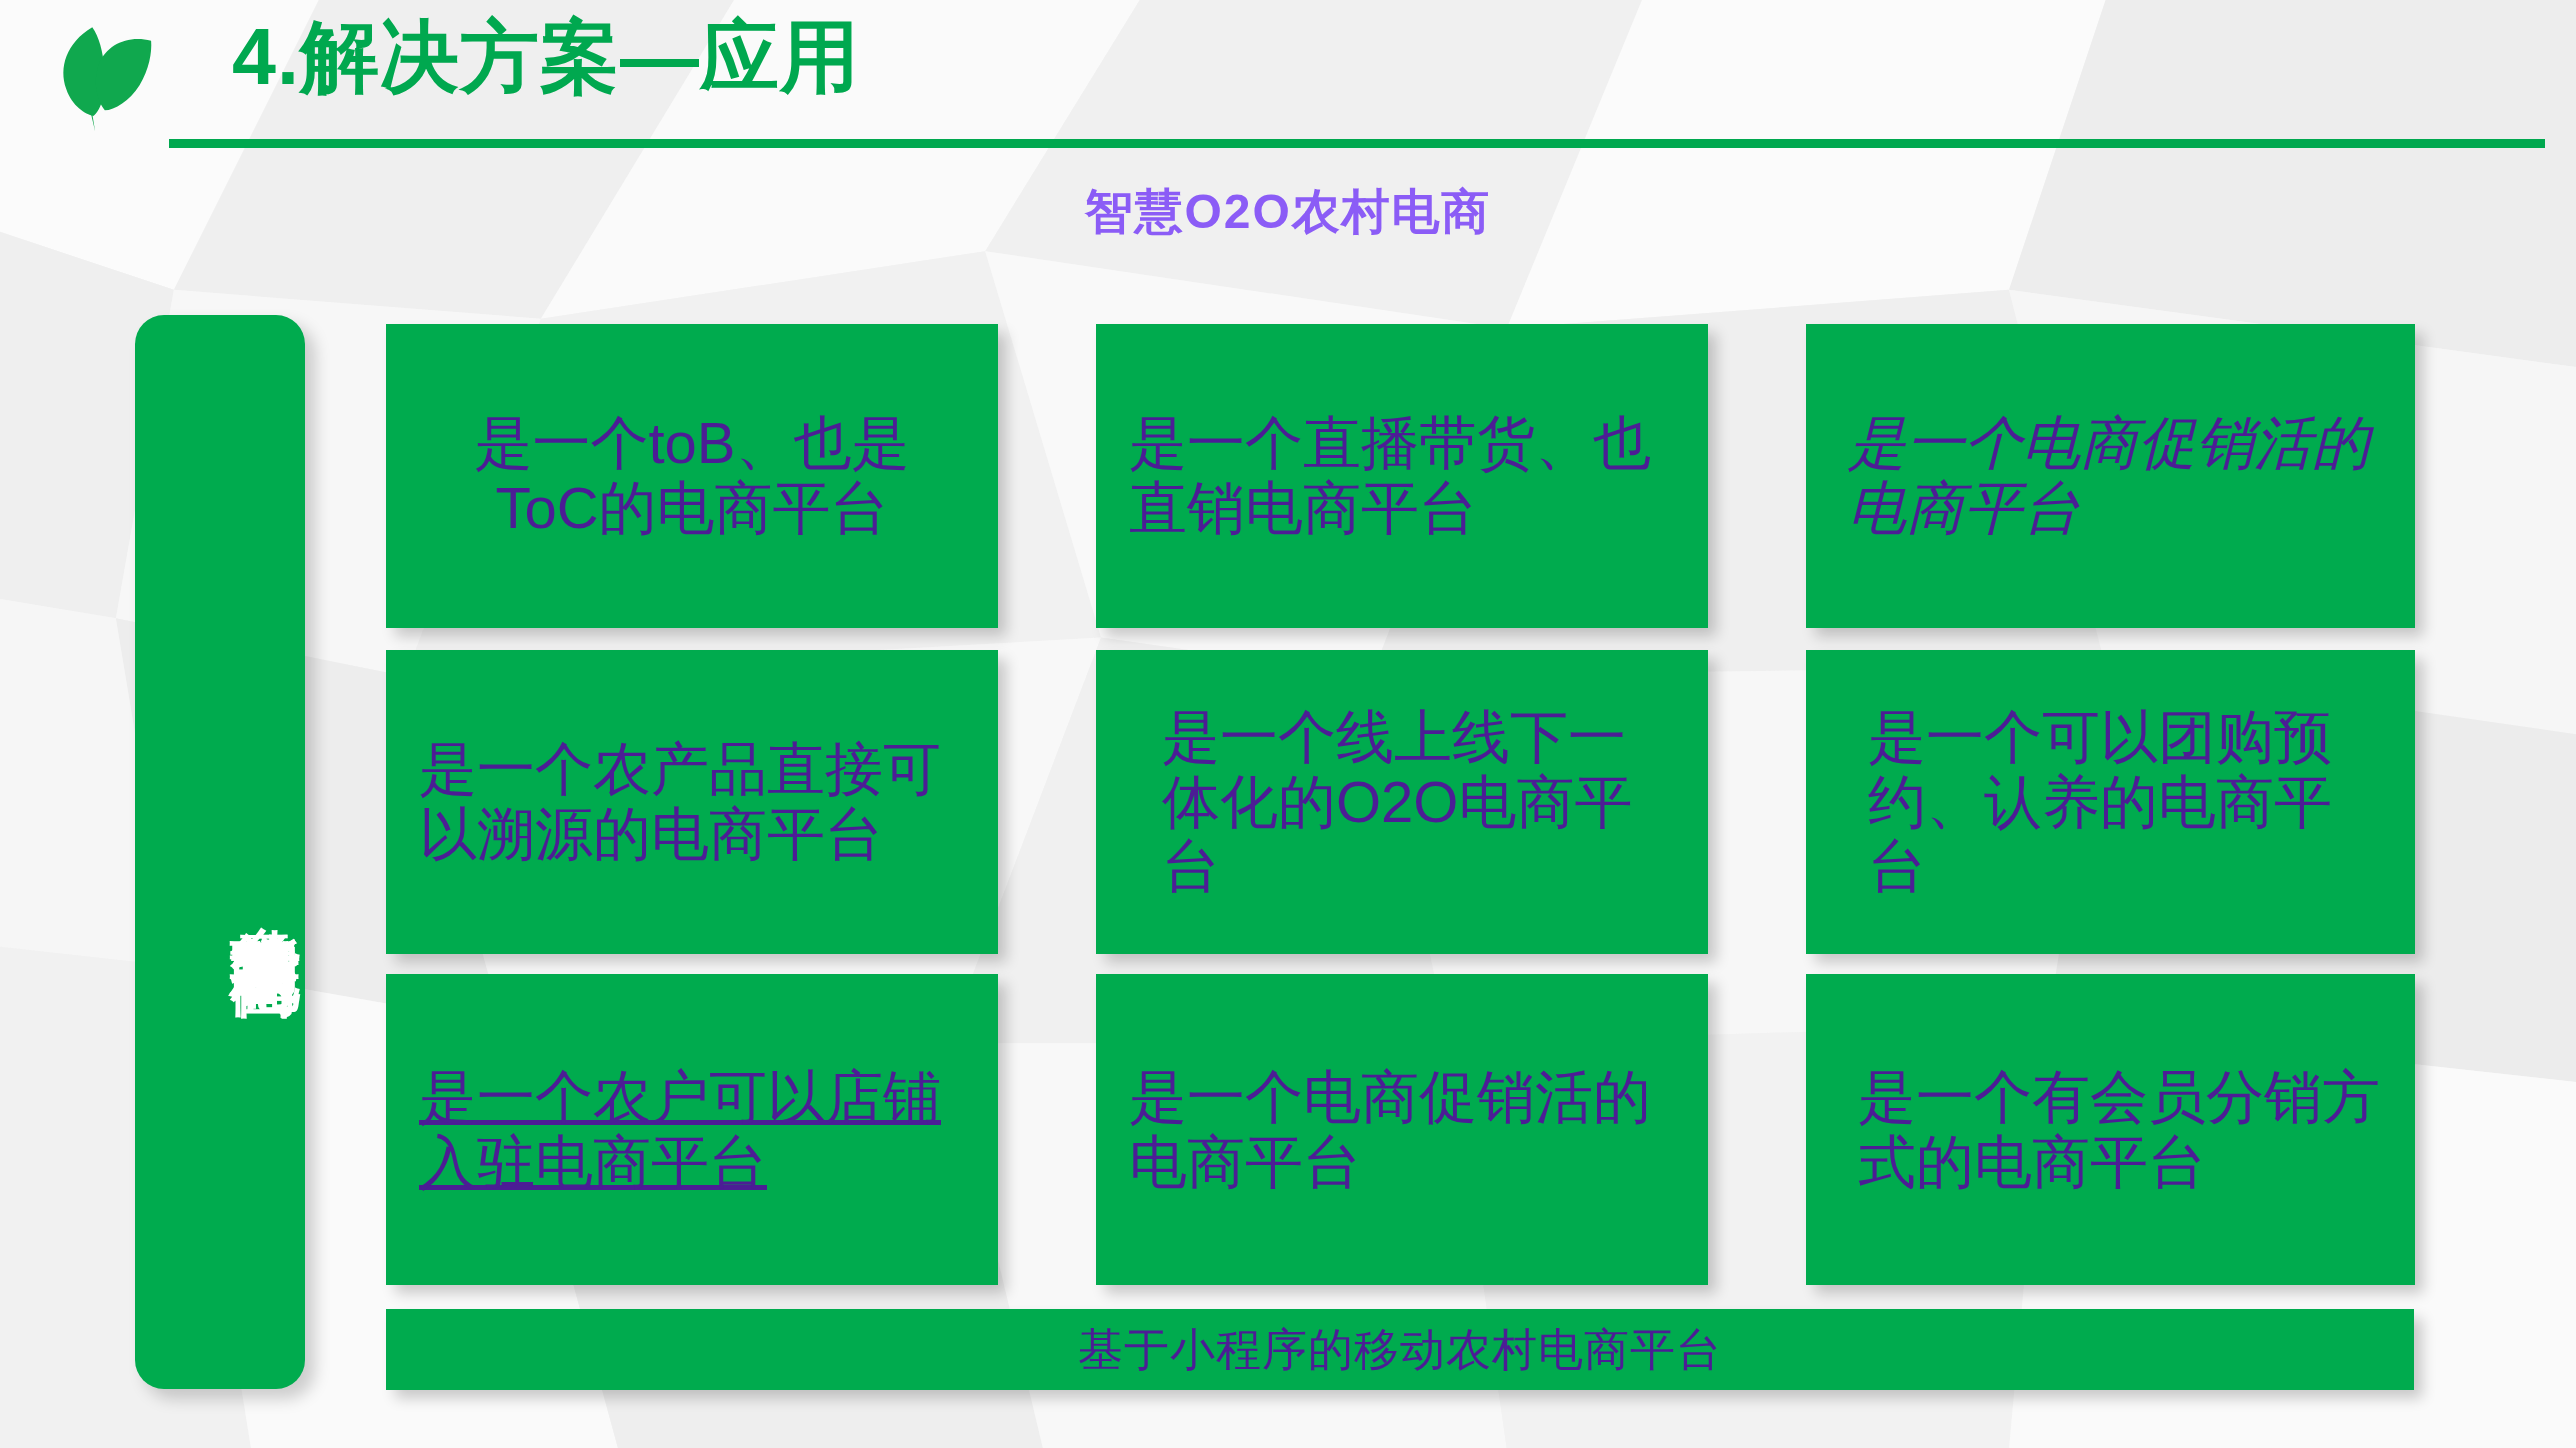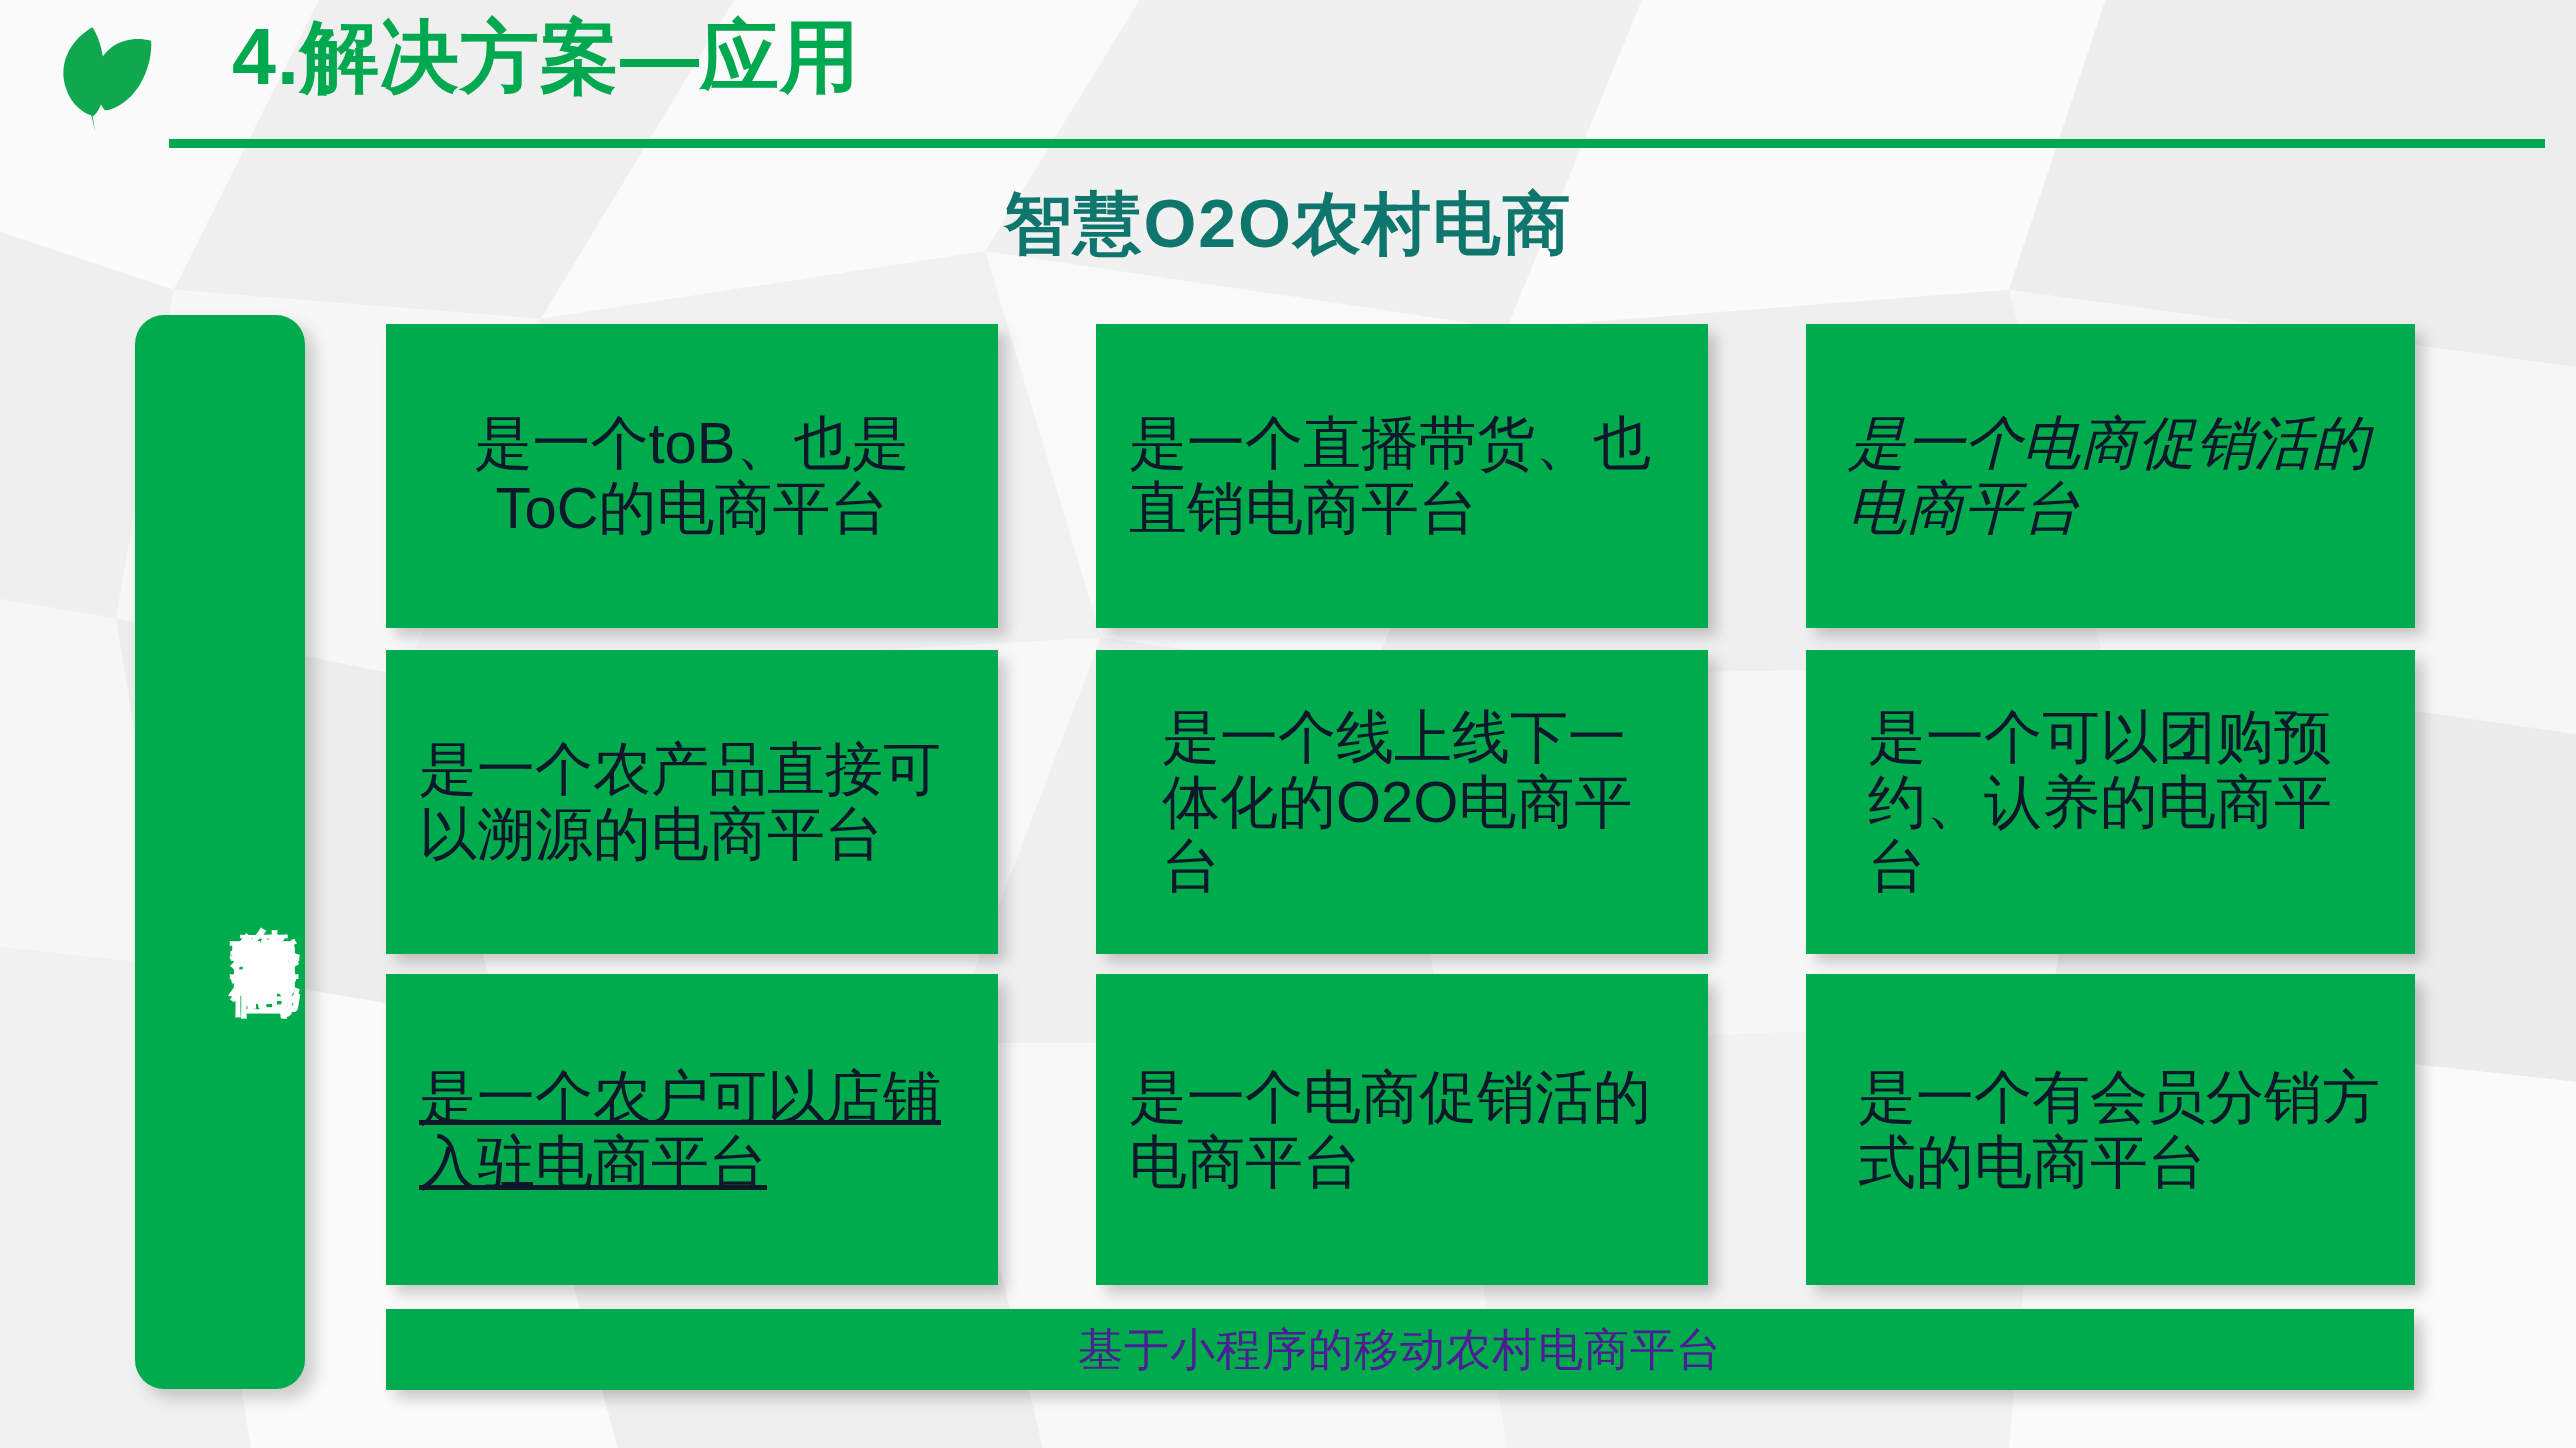--- a/index.html
+++ b/index.html
@@ -30,21 +30,21 @@
   }
   .header-rule{
     position:absolute;left:169px;top:139px;width:2376px;height:8.7px;
     background:#00a84f;
   }
 
   
   .main-title{
     position:absolute;left:0;top:184px;width:2576px;
     text-align:center;
-    font-size:68px;font-weight:bold;color:#0f766e;
+    font-size:48px;font-weight:bold;color:#8b5cf6;
     letter-spacing:1.9px;line-height:1.15;
   }
 
   
   .sidebar{
     position:absolute;left:135px;top:315px;width:170px;height:1074px;
     background:#00ab4e;border-radius:29px;
     box-shadow:9.7px 9.7px 15.5px rgba(0,0,0,0.18);
     z-index:4;
   }
@@ -56,21 +56,21 @@
     letter-spacing:1.9px;padding-top:54px;box-sizing:border-box;
     font-weight:400;
   }
 
   
   .grid{position:absolute;left:386px;top:324px;width:2028px;height:961px;z-index:3;}
   .card{
     position:absolute;
     background:#00ab4e;
     box-shadow:8.7px 8.7px 13.5px rgba(0,0,0,0.20);
-    color:#0f172a;
+    color:#4c1d95;
     box-sizing:border-box;
     display:flex;align-items:center;
   }
   .card-text{
     font-size:58px;line-height:1.12;letter-spacing:0px;
     padding:0 33px;width:100%;
   }
   .card.c0{left:0px;   top:0px;   width:612px;height:304px;}
   .card.c1{left:710px; top:0px;   width:612px;height:304px;}
   .card.c2{left:1420px;top:0px;   width:609px;height:304px;}

